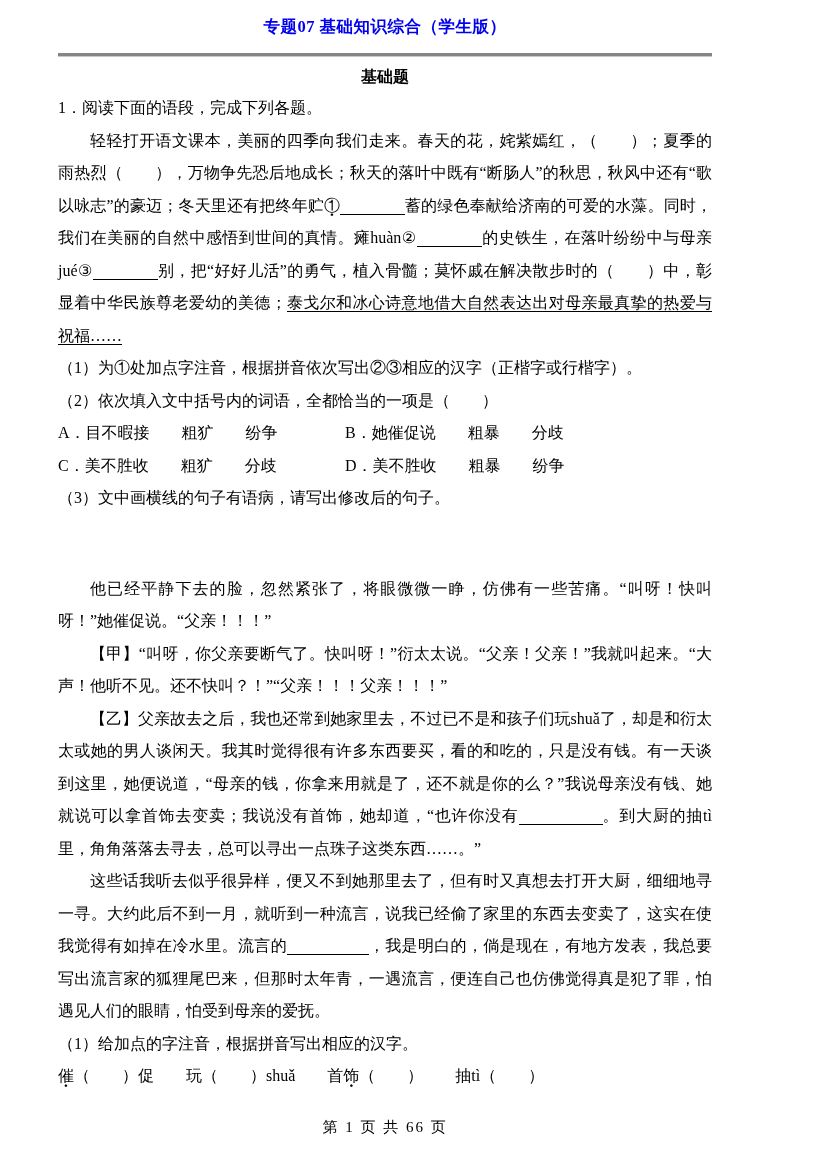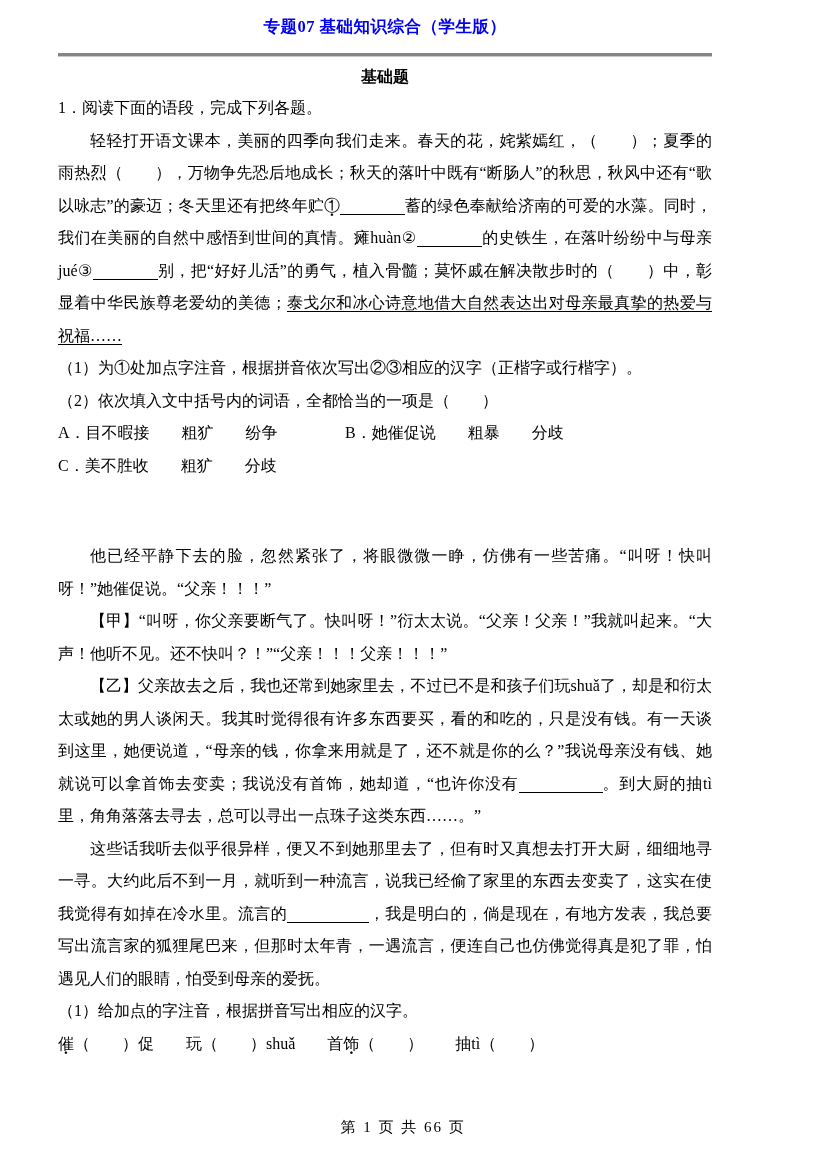--- a/index.html
+++ b/index.html
@@ -24,41 +24,43 @@
   .s-blank{border-bottom:1px solid #000;}
   .s-u{border-bottom:1px solid #000;}
   .s-dot{position:relative;}
   .s-dot::after{
     content:"·";position:absolute;left:50%;transform:translateX(-50%);
     bottom:-0.62em;font-weight:bold;line-height:1;
   }
   .pinyin-line{line-height:32.5px;}
   .footer{
     position:absolute;bottom:26px;left:0;width:100%;
-    text-align:center;font-size:15px;letter-spacing:2px;padding-left:18px;
+    text-align:center;font-size:15px;letter-spacing:2px;
   }
 </style>
 </head>
 <body>
 
 <div class="page">
 
   <div class="doc-title">专题07 基础知识综合（学生版）</div>
   <div class="title-rule"></div>
   <div class="section-heading">基础题</div>
 
   <div class="stem">1．阅读下面的语段，完成下列各题。</div>
   <div class="para"><span>轻轻打开语文课本，美丽的四季向我们走来。春天的花，姹紫嫣红，（　　）；夏季的雨热烈（　　），万物争先恐后地成长；秋天的落叶中既有“断肠人”的秋思，秋风中还有“歌以咏志”的豪迈；冬天里还有把终年</span><span class="s-dot">贮</span><span>①</span><span class="s-blank">　　　　</span><span>蓄的绿色奉献给济南的可爱的水藻。同时，我们在美丽的自然中感悟到世间的真情。瘫huàn②</span><span class="s-blank">　　　　</span><span>的史铁生，在落叶纷纷中与母亲jué③</span><span class="s-blank">　　　　</span><span>别，把“好好儿活”的勇气，植入骨髓；莫怀戚在解决散步时的（　　）中，彰显着中华民族尊老爱幼的美德；</span><span class="s-u">泰戈尔和冰心诗意地借大自然表达出对母亲最真挚的热爱与祝福……</span></div>
   <div class="part-line">（1）为①处加点字注音，根据拼音依次写出②③相应的汉字（正楷字或行楷字）。</div>
   <div class="part-line">（2）依次填入文中括号内的词语，全都恰当的一项是（　　）</div>
   <div class="options">
     <div>A．目不暇接　　粗犷　　纷争</div>
     <div>B．她催促说　　粗暴　　分歧</div>
     <div>C．美不胜收　　粗犷　　分歧</div>
+    <div>D．美不胜收　　粗暴　　纷争</div>
   </div>
+  <div class="part-line">（3）文中画横线的句子有语病，请写出修改后的句子。</div>
 
   <div class="answer-gap"></div>
 
   <div class="para"><span>他已经平静下去的脸，忽然紧张了，将眼微微一睁，仿佛有一些苦痛。“叫呀！快叫呀！”她催促说。“父亲！！！”</span></div>
   <div class="para"><span>【甲】“叫呀，你父亲要断气了。快叫呀！”衍太太说。“父亲！父亲！”我就叫起来。“大声！他听不见。还不快叫？！”“父亲！！！父亲！！！”</span></div>
   <div class="para"><span>【乙】父亲故去之后，我也还常到她家里去，不过已不是和孩子们玩shuǎ了，却是和衍太太或她的男人谈闲天。我其时觉得很有许多东西要买，看的和吃的，只是没有钱。有一天谈到这里，她便说道，“母亲的钱，你拿来用就是了，还不就是你的么？”我说母亲没有钱、她就说可以拿首饰去变卖；我说没有首饰，她却道，“也许你没有</span><span class="s-blank">　　　　　</span><span>。到大厨的抽tì里，角角落落去寻去，总可以寻出一点珠子这类东西……。”</span></div>
   <div class="para"><span>这些话我听去似乎很异样，便又不到她那里去了，但有时又真想去打开大厨，细细地寻一寻。大约此后不到一月，就听到一种流言，说我已经偷了家里的东西去变卖了，这实在使我觉得有如掉在冷水里。流言的</span><span class="s-blank">　　　　　</span><span>，我是明白的，倘是现在，有地方发表，我总要写出流言家的狐狸尾巴来，但那时太年青，一遇流言，便连自己也仿佛觉得真是犯了罪，怕遇见人们的眼睛，怕受到母亲的爱抚。</span></div>
   <div class="part-line">（1）给加点的字注音，根据拼音写出相应的汉字。</div>
   <div class="pinyin-line"><span class="s-dot">催</span><span>（　　）促　　玩（　　）shuǎ　　首</span><span class="s-dot">饰</span><span>（　　）　　抽tì（　　）</span></div>
 

